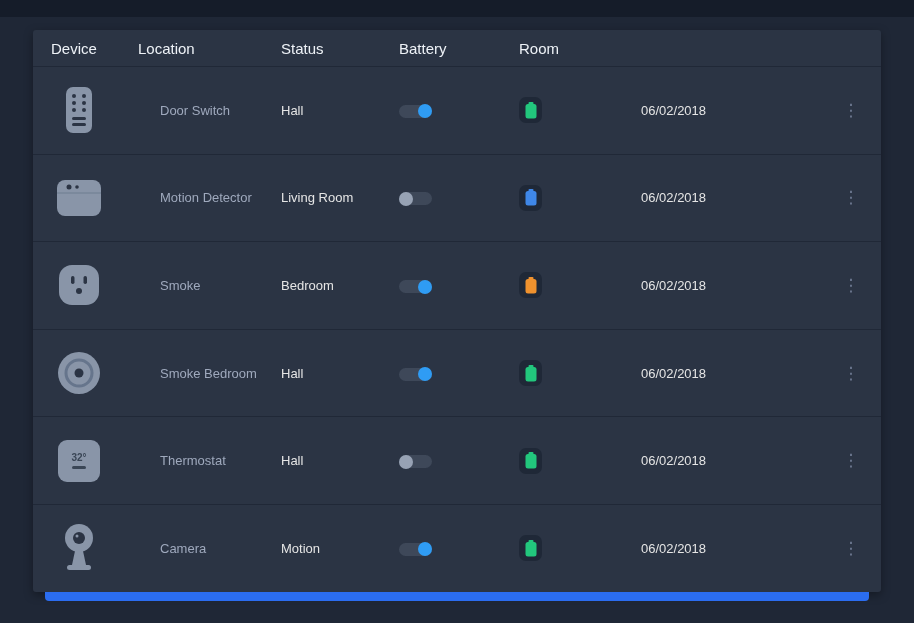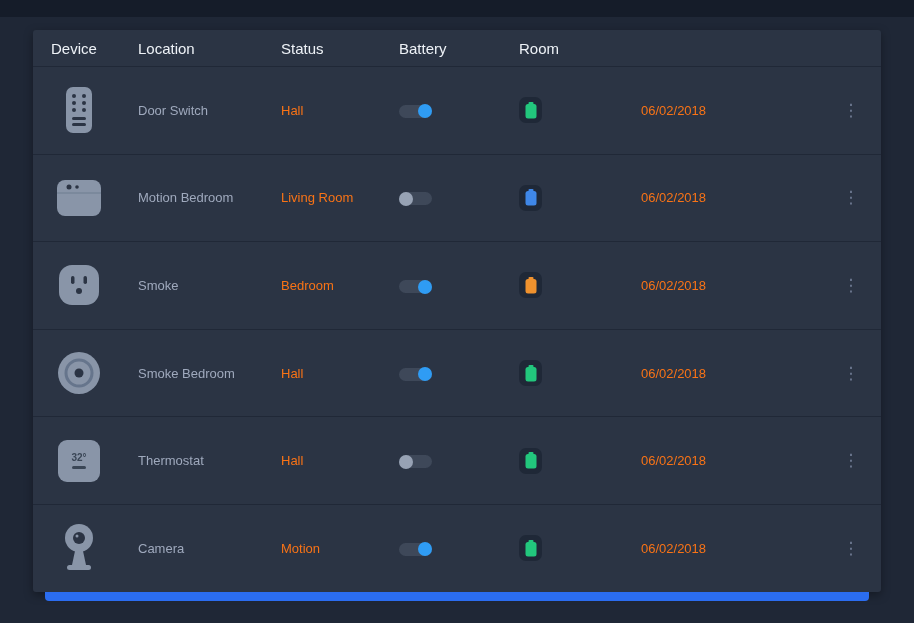--- a/index.html
+++ b/index.html
@@ -27,22 +27,22 @@
     display:grid;
     grid-template-columns:87px 143px 118px 120px 122px 1fr 40px;
     align-items:center;
     padding-left:18px;padding-right:10px;
     box-sizing:border-box;
   }
   .thead{height:36px;color:#eef2f7;font-size:15px;}
   .thead .th{font-weight:400;}
   .row{height:87.6px;border-top:1px solid rgba(20,27,40,.45);}
   .cell{font-size:13px;}
-  .name{color:#9fa9bd;}
-  .muted{color:#f97316;}
+  .name{color:#9fa9bd;margin-left:22px;}
+  .muted{color:#e5e5e5;}
   .device-box{display:flex;justify-content:center;width:56px;}
   
   .toggle{
     position:relative;display:inline-block;width:33px;height:13px;
     border-radius:7px;background:#3e4859;cursor:pointer;vertical-align:middle;
   }
   .toggle .knob{
     position:absolute;top:-0.5px;width:14px;height:14px;border-radius:50%;
   }
   .toggle[data-state="on"] .knob{right:0;background:#2f9cf4;}
@@ -113,21 +113,21 @@
 
   <div class="grid row">
     <div class="cell device-box">
       <svg width="44" height="36" viewBox="0 0 44 36">
         <rect width="44" height="36" rx="8" fill="#8995a8"></rect>
         <rect x="0" y="12" width="44" height="2" fill="#7b899c"></rect>
         <circle cx="12" cy="7" r="2.5" fill="#2b3444"></circle>
         <circle cx="20" cy="7" r="1.8" fill="#2b3444"></circle>
       </svg>
     </div>
-    <div class="cell name">Motion Bedroom</div>
+    <div class="cell name">Motion Detector</div>
     <div class="cell muted">Living Room</div>
     <div class="cell"><span class="toggle" data-state="off"><span class="knob"></span></span></div>
     <div class="cell"><span class="battery-badge" data-level="blue">
       <svg width="12" height="17" viewBox="0 0 12 17">
             <rect x="3.5" y="0" width="5" height="2.5" rx="1" fill="currentColor"></rect>
             <rect x="0.5" y="2" width="11" height="14.5" rx="2.5" fill="currentColor"></rect>
           </svg>
     </span></div>
     <div class="cell muted">06/02/2018</div>
     <div class="cell kebab">⋮</div>

